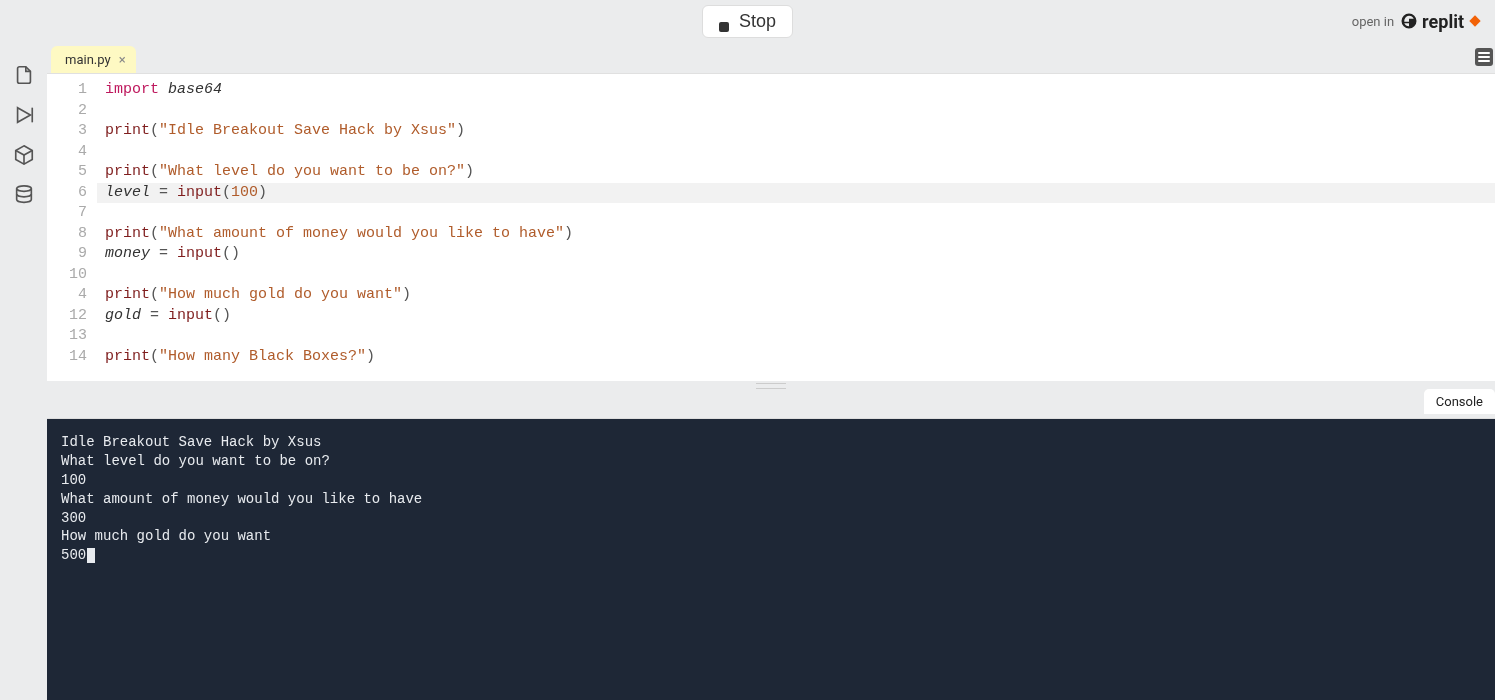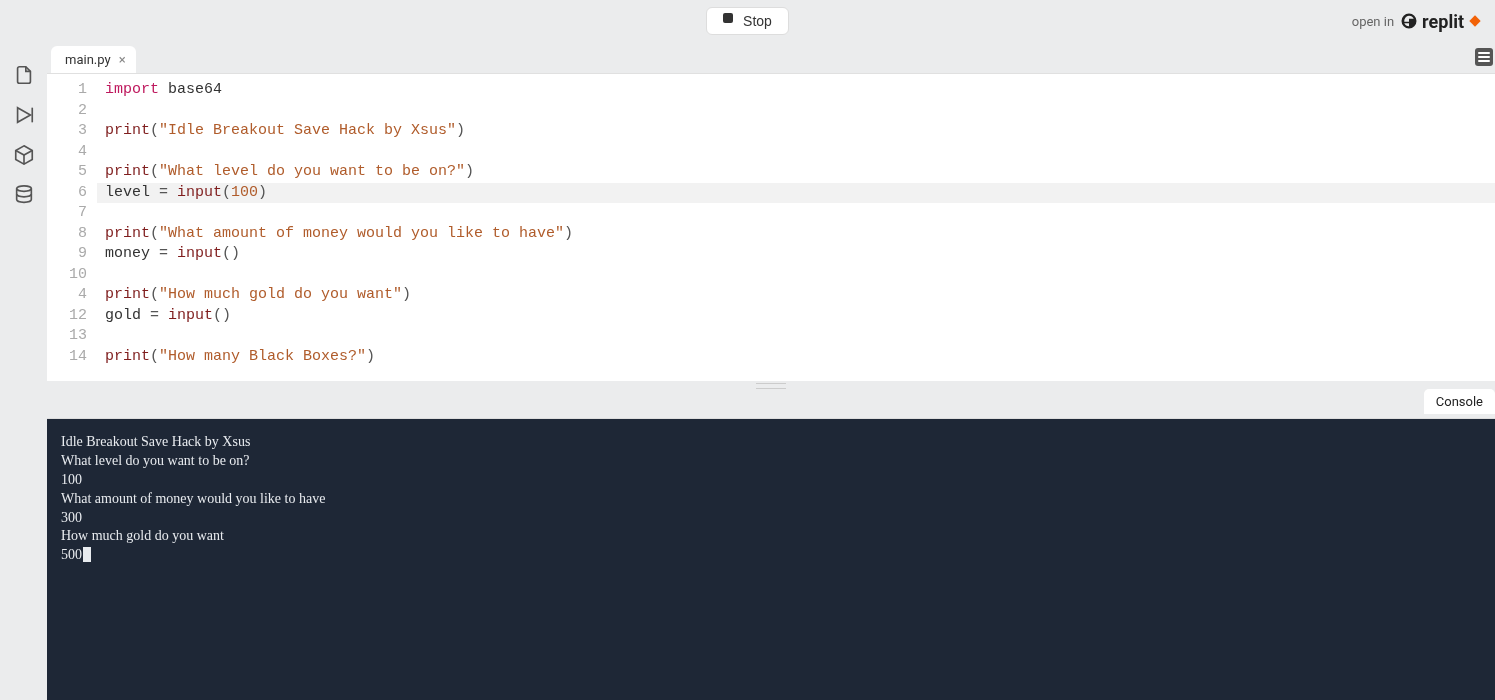--- a/index.html
+++ b/index.html
@@ -1,48 +1,48 @@
 <!DOCTYPE html>
 <html><head>
 <meta charset="utf-8">
 <style>
   * { box-sizing: border-box; margin: 0; padding: 0; }
   html, body { width: 1495px; height: 700px; font-family: -apple-system, BlinkMacSystemFont, "Segoe UI", Roboto, sans-serif; background: #ebeced; overflow: hidden; }
   .topbar { height: 42px; background: #ebeced; display: flex; align-items: center; justify-content: center; position: relative; }
-  .stop-btn { background: #fff; border: 1px solid #ddd; border-radius: 6px; padding: 5px 16px; display: flex; align-items: flex-start; gap: 10px; font-size: 14px; color: #333; cursor: pointer; font-weight:500;}
+  .stop-btn { background: #fff; border: 1px solid #ddd; border-radius: 6px; padding: 5px 16px; display: flex; align-items: flex-end; gap: 10px; font-size: 18px; color: #333; cursor: pointer; font-weight:500;}
   .stop-square { width: 10px; height: 10px; background: #333; border-radius: 2px; display: inline-block; }
   .openin { position: absolute; right: 16px; top: 0; height: 42px; display: flex; align-items: center; gap: 6px; color: #666; font-size: 13px; }
   .replit-logo { font-weight: 700; font-size: 18px; color: #222; display: flex; align-items: center; gap:4px;}
   .replit-mark { width:18px;height:18px; }
   .workspace { display: flex; height: calc(700px - 42px); }
   .sidebar { width: 47px; background: #ebeced; display: flex; flex-direction: column; align-items: center; gap: 18px; padding-top: 22px; }
   .sidebar svg { width: 22px; height: 22px; stroke: #555; fill: none; stroke-width: 1.8; cursor: pointer; }
   .main { flex: 1; display: flex; flex-direction: column; }
   .tabs { height: 32px; background: #ebeced; display: flex; align-items: flex-end; position: relative; border-bottom: 1px solid #e0e0e0;}
-  .tab { background: #ffffff; border-top-left-radius: 6px; border-top-right-radius: 6px; padding: 6px 10px 6px 14px; font-size: 13px; color: #333; display: flex; align-items: center; gap: 8px; margin-left:4px;justify-content:space-between;}
+  .tab { background: #fef9c3; border-top-left-radius: 6px; border-top-right-radius: 6px; padding: 6px 10px 6px 14px; font-size: 13px; color: #333; display: flex; align-items: center; gap: 8px; margin-left:4px;justify-content:space-between;}
   .tab-close { color: #888; font-size: 13px; cursor: pointer; }
   .menu-icon { position:absolute; right:2px; top:6px; width:18px; height:18px; background:#555; border-radius:3px; display:flex; flex-direction:column; justify-content:center; align-items:center; gap:2px; padding:3px 2px;}
   .menu-icon span{display:block;width:12px;height:2px;background:#fff;border-radius:1px;}
   .editor { flex: 1; background: #fff; display: flex; font-family: "SFMono-Regular", Consolas, "Liberation Mono", Menlo, monospace; font-size: 15px; overflow: hidden; }
   .gutter { width: 50px; text-align: right; color: #aaa; padding: 6px 10px 6px 0; user-select: none; line-height: 20.5px; }
   .code { flex: 1; padding: 6px 0; line-height: 20.5px; white-space: pre; }
   .code .line { padding: 0 8px; min-height:20.5px;}
   .code .hl { background: #f2f2f2; }
   .kw { color: #be185d; }
   .fn { color: #7f1d1d; }
   .str { color: #b05c2b; }
   .punct { color: #555; }
-  .id { color: #333; }
+  .id { color: #333; font-style: italic; }
   .num { color: #b05c2b; }
   .panel-splitter{height:8px;background:#ebeced;position:relative;}
   .panel-splitter::after{content:"";position:absolute;left:50%;top:2px;width:30px;height:4px;border-top:1px solid #ccc;border-bottom:1px solid #ccc;transform:translateX(-50%);}
   .console-tabs { height: 30px; background: #ebeced; display: flex; align-items: flex-end; padding-left: 4px; border-bottom:1px solid #ddd;flex-direction:column;}
   .ctab { padding: 5px 12px; font-size: 13px; color: #666; cursor: pointer; border-top-left-radius:5px;border-top-right-radius:5px;}
   .ctab.active { background: #fff; color: #222; }
-  .console { background: #1e2736; color: #e8ebef; font-family: Liberation Serif, serif; font-size: 14px; padding: 14px 14px; height: 281px; line-height: 1.35; white-space: pre-wrap; }
+  .console { background: #1e2736; color: #e8ebef; font-family: Liberation Mono, monospace; font-size: 14px; padding: 14px 14px; height: 281px; line-height: 1.35; white-space: pre-wrap; }
   .cursor-block { display: inline-block; width: 8px; height: 15px; background: #e8ebef; vertical-align: text-bottom; margin-left:1px;}
   .diamond{display:inline-block;width:8px;height:8px;background:#f26207;transform:rotate(45deg);margin-left:3px;}
 </style>
 </head>
 <body>
 
 <div class="topbar">
   <button class="stop-btn">
     <span class="stop-square"></span>
     <span>Stop</span>

